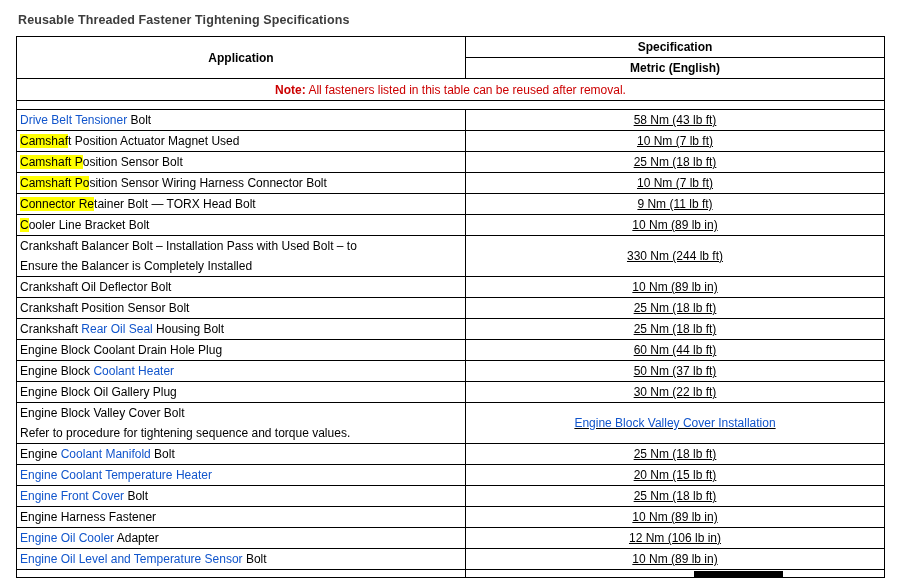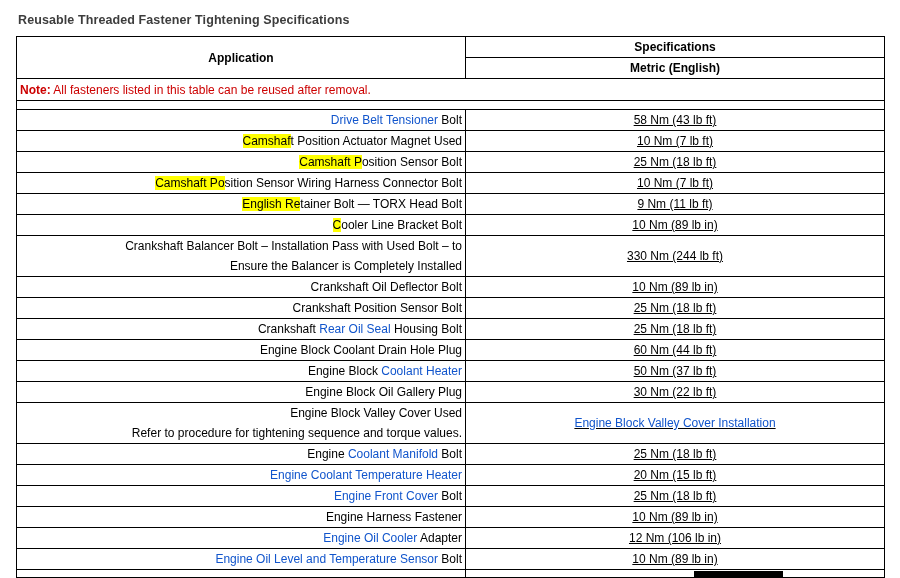--- a/index.html
+++ b/index.html
@@ -28,25 +28,25 @@
     border:1px solid var(--border);
     padding:0 3px;
     line-height:20px;
     vertical-align:middle;
   }
   col.app-col{width:449px;}
   col.spec-col{width:419px;}
   th{font-weight:bold;text-align:center;}
   th.application-header{vertical-align:bottom;padding-bottom:1px;}
   td.note-cell{
-    color:var(--note);height:22px;margin-left:28px;
+    text-align:center;color:var(--note);height:22px;margin-left:28px;
   }
   td.note-cell b{font-weight:bold;}
   tr.spacer-row td{height:9px;border-left:1px solid var(--border);border-right:1px solid var(--border);padding:0;line-height:9px;}
-  td.app-cell{text-align:right;margin-top:42px;}
+  td.app-cell{text-align:left;margin-top:42px;}
   td.spec-cell{text-align:center;text-decoration:underline;}
   span.link{color:var(--link);cursor:pointer;}
   span.highlight{background:var(--highlight);}
   tr.partial-row td{height:8px;padding:0;line-height:8px;}
   .black-bar{
     position:absolute;left:694px;top:571px;width:89px;height:8px;
     background:#000;
   }
 </style>
 </head>
@@ -57,21 +57,21 @@
   <div class="page-title">Reusable Threaded Fastener Tightening Specifications</div>
 
   <table class="spec-table">
     <colgroup>
       <col class="app-col">
       <col class="spec-col">
     </colgroup>
     <thead>
       <tr>
         <th class="application-header" rowspan="2">Application</th>
-        <th>Specifications</th>
+        <th>Specification</th>
       </tr>
       <tr>
         <th>Metric (English)</th>
       </tr>
       <tr>
         <td class="note-cell" colspan="2">
           <b>Note:</b><span> All fasteners listed in this table can be reused after removal.</span>
         </td>
       </tr>
       <tr class="spacer-row">
@@ -90,21 +90,21 @@
         </tr>
         <tr>
           <td class="app-cell"><span class="highlight">Camshaft P</span><span class="plain">osition Sensor Bolt</span></td>
           <td class="spec-cell"><span class="plain">25 Nm (18 lb ft)</span></td>
         </tr>
         <tr>
           <td class="app-cell"><span class="highlight">Camshaft Po</span><span class="plain">sition Sensor Wiring Harness Connector Bolt</span></td>
           <td class="spec-cell"><span class="plain">10 Nm (7 lb ft)</span></td>
         </tr>
         <tr>
-          <td class="app-cell"><span class="highlight">English Re</span><span class="plain">tainer Bolt — TORX Head Bolt</span></td>
+          <td class="app-cell"><span class="highlight">Connector Re</span><span class="plain">tainer Bolt — TORX Head Bolt</span></td>
           <td class="spec-cell"><span class="plain">9 Nm (11 lb ft)</span></td>
         </tr>
         <tr>
           <td class="app-cell"><span class="highlight">C</span><span class="plain">ooler Line Bracket Bolt</span></td>
           <td class="spec-cell"><span class="plain">10 Nm (89 lb in)</span></td>
         </tr>
         <tr>
           <td class="app-cell"><span class="plain">Crankshaft Balancer Bolt – Installation Pass with Used Bolt – to</span><br><span class="plain">Ensure the Balancer is Completely Installed</span></td>
           <td class="spec-cell"><span class="plain">330 Nm (244 lb ft)</span></td>
         </tr>
@@ -126,21 +126,21 @@
         </tr>
         <tr>
           <td class="app-cell"><span class="plain">Engine Block </span><span class="link">Coolant Heater</span></td>
           <td class="spec-cell"><span class="plain">50 Nm (37 lb ft)</span></td>
         </tr>
         <tr>
           <td class="app-cell"><span class="plain">Engine Block Oil Gallery Plug</span></td>
           <td class="spec-cell"><span class="plain">30 Nm (22 lb ft)</span></td>
         </tr>
         <tr>
-          <td class="app-cell"><span class="plain">Engine Block Valley Cover Used</span><br><span class="plain">Refer to procedure for tightening sequence and torque values.</span></td>
+          <td class="app-cell"><span class="plain">Engine Block Valley Cover Bolt</span><br><span class="plain">Refer to procedure for tightening sequence and torque values.</span></td>
           <td class="spec-cell"><span class="link">Engine Block Valley Cover Installation</span></td>
         </tr>
         <tr>
           <td class="app-cell"><span class="plain">Engine </span><span class="link">Coolant Manifold</span><span class="plain"> Bolt</span></td>
           <td class="spec-cell"><span class="plain">25 Nm (18 lb ft)</span></td>
         </tr>
         <tr>
           <td class="app-cell"><span class="link">Engine Coolant Temperature Heater</span></td>
           <td class="spec-cell"><span class="plain">20 Nm (15 lb ft)</span></td>
         </tr>

